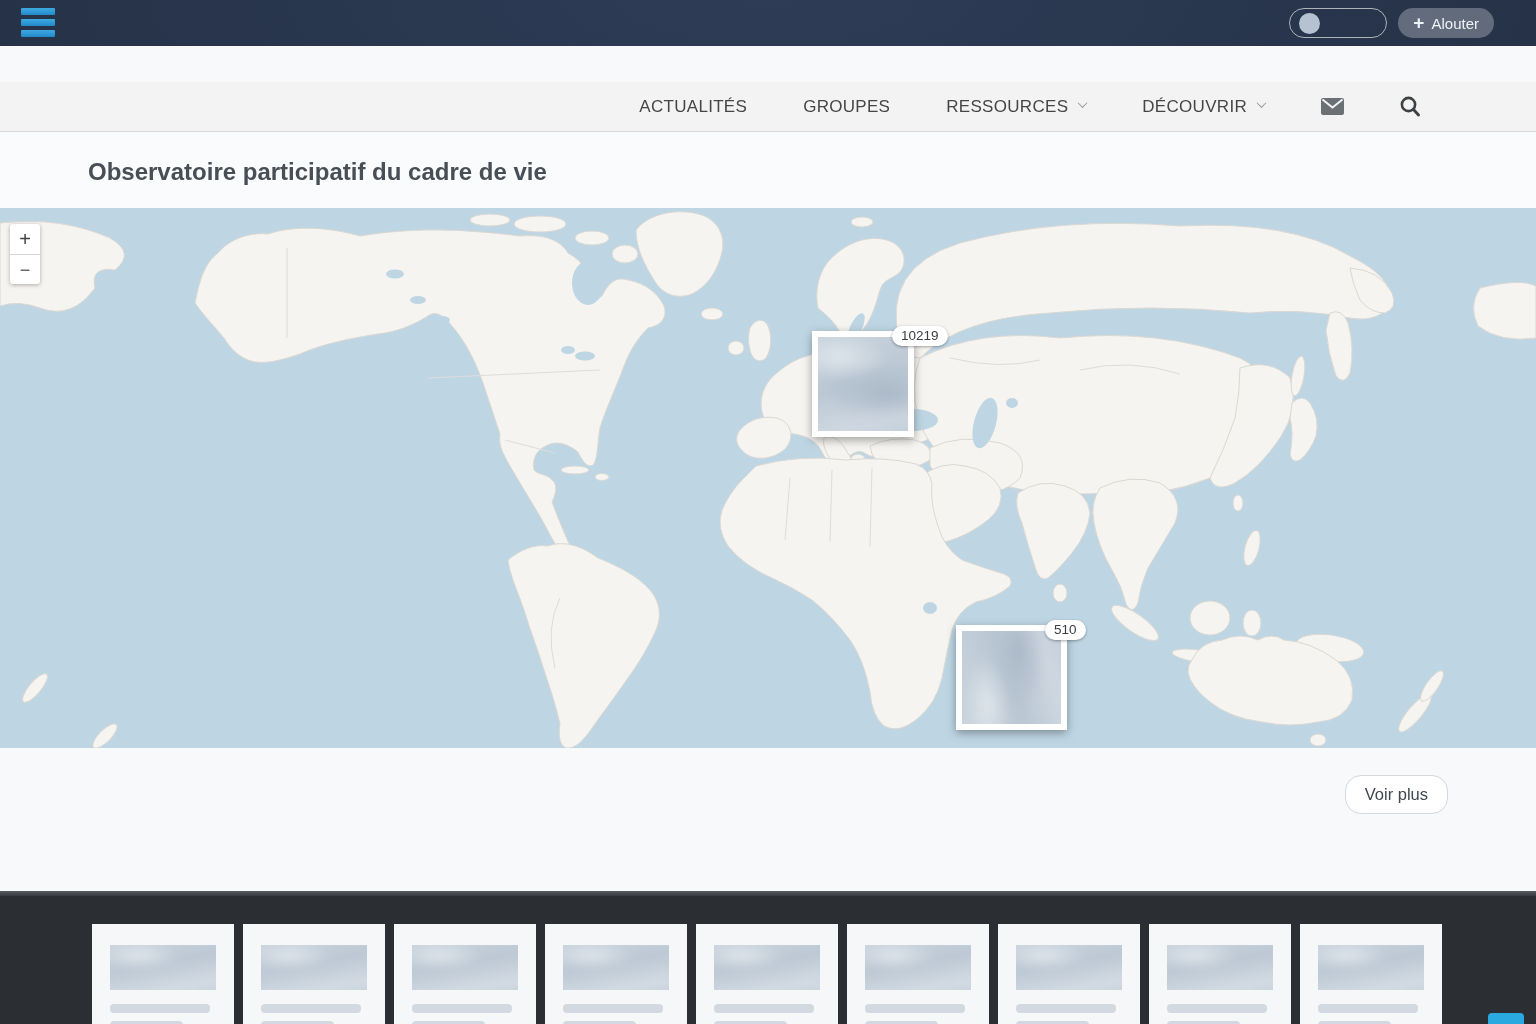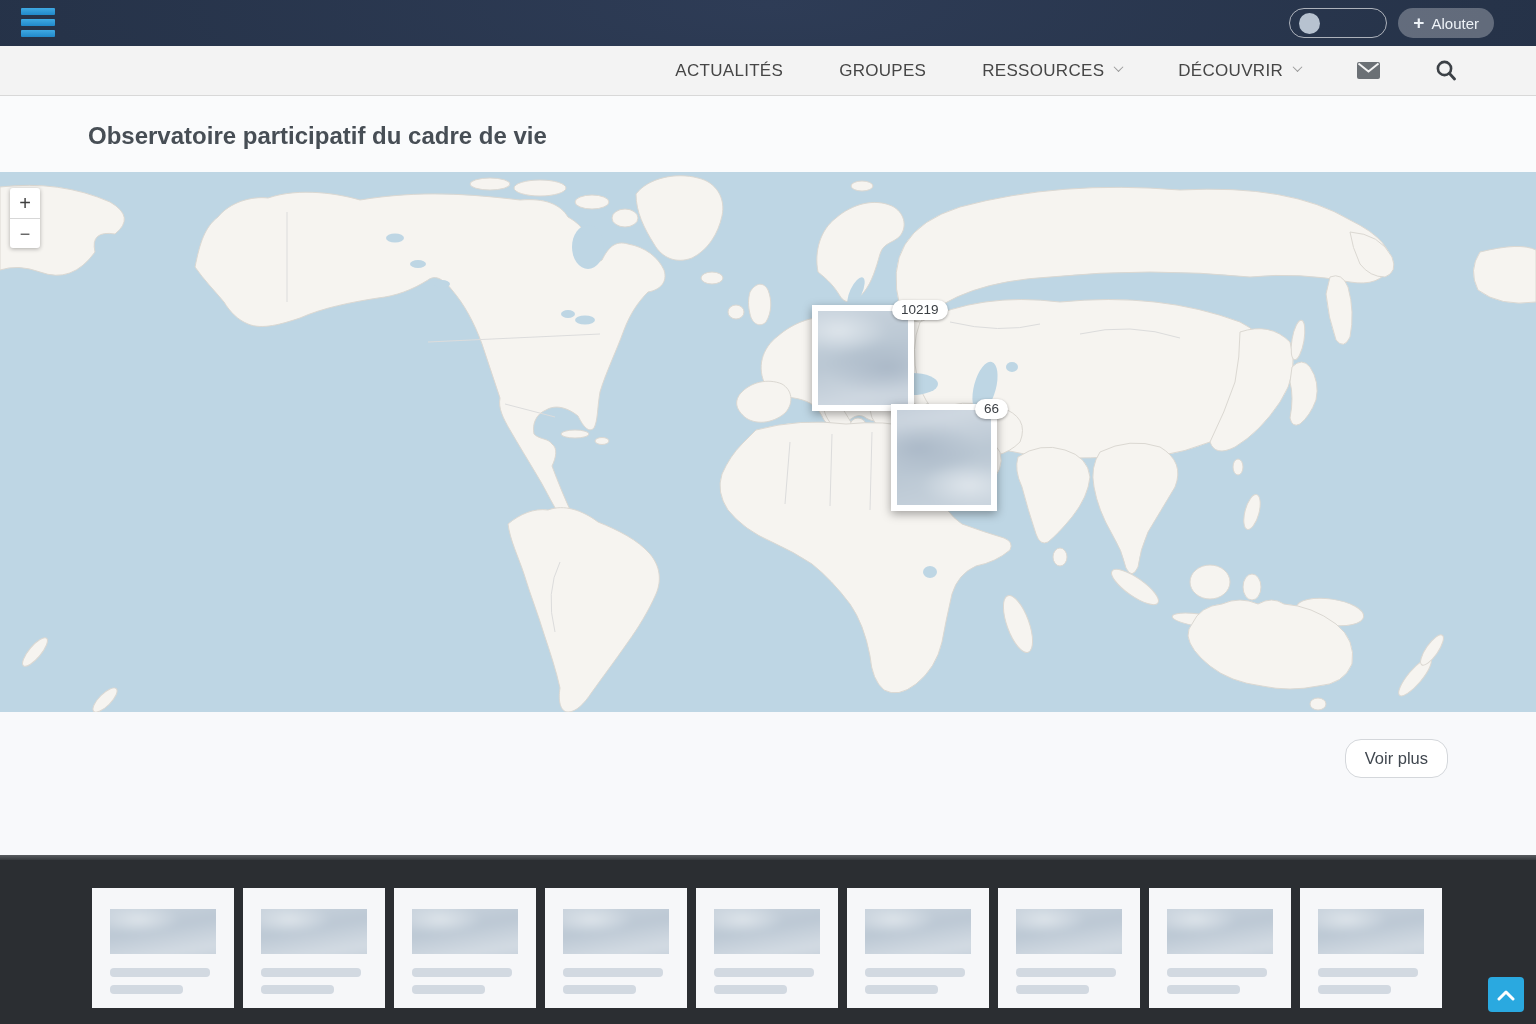--- a/index.html
+++ b/index.html
@@ -16,21 +16,21 @@
     border:1.5px solid rgba(255,255,255,.62); border-radius:16px; }
   .pill-dot { position:absolute; left:9px; top:3.6px; width:21px; height:21px;
     border-radius:50%; background:#b7c2d0; }
   .add-btn { position:absolute; right:42px; top:8px; height:30px; padding:0 15px;
     display:flex; align-items:center; gap:7px; border-radius:16px;
     background:rgba(255,255,255,.28); color:#eef3f8; font-size:15px; cursor:pointer; }
   .add-plus { font-size:19px; font-weight:bold; line-height:1; margin-top:-2px; }
 
   
   .menubar { height:50px; background:#f3f3f3; border-bottom:1px solid #d8d8d8;
-    display:flex; align-items:center; justify-content:flex-end; gap:56px; padding-right:80px; }
+    display:flex; align-items:center; justify-content:flex-end; gap:56px; padding-right:116px;margin-top:36px; }
   .menu-item { font-size:17px; color:#464646; letter-spacing:.3px; cursor:pointer;
     display:flex; align-items:center; }
   .chev { display:inline-block; width:7px; height:7px; border-right:1.6px solid #9a9a9a;
     border-bottom:1.6px solid #9a9a9a; transform:rotate(45deg) translate(-1px,-1px);
     margin-left:11px; margin-top:-4px; }
   .iconbtn { cursor:pointer; display:flex; align-items:center; }
 
   
   .titlebar { height:76px; background:#fafbfc; }
   .page-title { padding:26px 16px 0 88px; font-size:24px; font-weight:600; color:#474e55; }
@@ -48,21 +48,21 @@
   .thumb { position:relative; border:6px solid #ffffff; background:#c4ced9;
     box-shadow:0 3px 9px rgba(0,0,0,.35); overflow:hidden; }
   .thumb i { position:absolute; inset:-10px; display:block; filter:blur(4px);
     background:
       radial-gradient(70px 32px at 28% 26%, #dfe6ec 0%, rgba(223,230,236,0) 70%),
       radial-gradient(90px 40px at 72% 58%, #aab8c7 0%, rgba(170,184,199,0) 70%),
       linear-gradient(165deg, #ccd6df 0%, #bac7d3 48%, #cfd8e1 78%, #bfcad6 100%); }
   .badge { position:absolute; top:-5px; left:calc(100% - 22px); background:#fff;
     border-radius:12px; padding:2px 9px 3px; font-size:13.5px; color:#3a3e43;
     box-shadow:0 1px 3px rgba(0,0,0,.35); white-space:nowrap; }
-  .m1 { left:812px; top:133px; } .m1 .thumb { width:102px; height:106px; }
+  .m1 { left:812px; top:123px; } .m1 .thumb { width:102px; height:106px; }
   .m2 { left:891px; top:232px; } .m2 .thumb { width:106px; height:107px; }
   .m3 { left:566px; top:320px; } .m3 .thumb { width:107px; height:104px; }
   .m4 { left:956px; top:417px; } .m4 .thumb { width:111px; height:105px; }
   .m2 .thumb i { transform:rotate(180deg); }
   .m3 .thumb i { transform:rotate(90deg); }
   .m4 .thumb i { transform:rotate(265deg); }
 
   
   .belowmap { position:relative; height:143px; background:#f8f9fb; }
   .see-more { position:absolute; right:88px; top:27px; padding:9px 19px; background:#fff;
@@ -253,25 +253,25 @@
     <div class="zoombtn">+</div>
     <div class="zoombtn">−</div>
   </div>
 
   <div class="marker m1">
     <div class="thumb">
         <i></i>
       </div>
     <div class="badge">10219</div>
   </div>
-  <div class="marker m2">
+  <div class="marker m4">
     <div class="thumb">
         <i></i>
       </div>
-    <div class="badge">66</div>
+    <div class="badge">510</div>
   </div>
 </div>
 
 <div class="belowmap">
   <button class="see-more">Voir plus</button>
 </div>
 
 <footer class="footer">
   <div class="cards">
     <div class="card">

